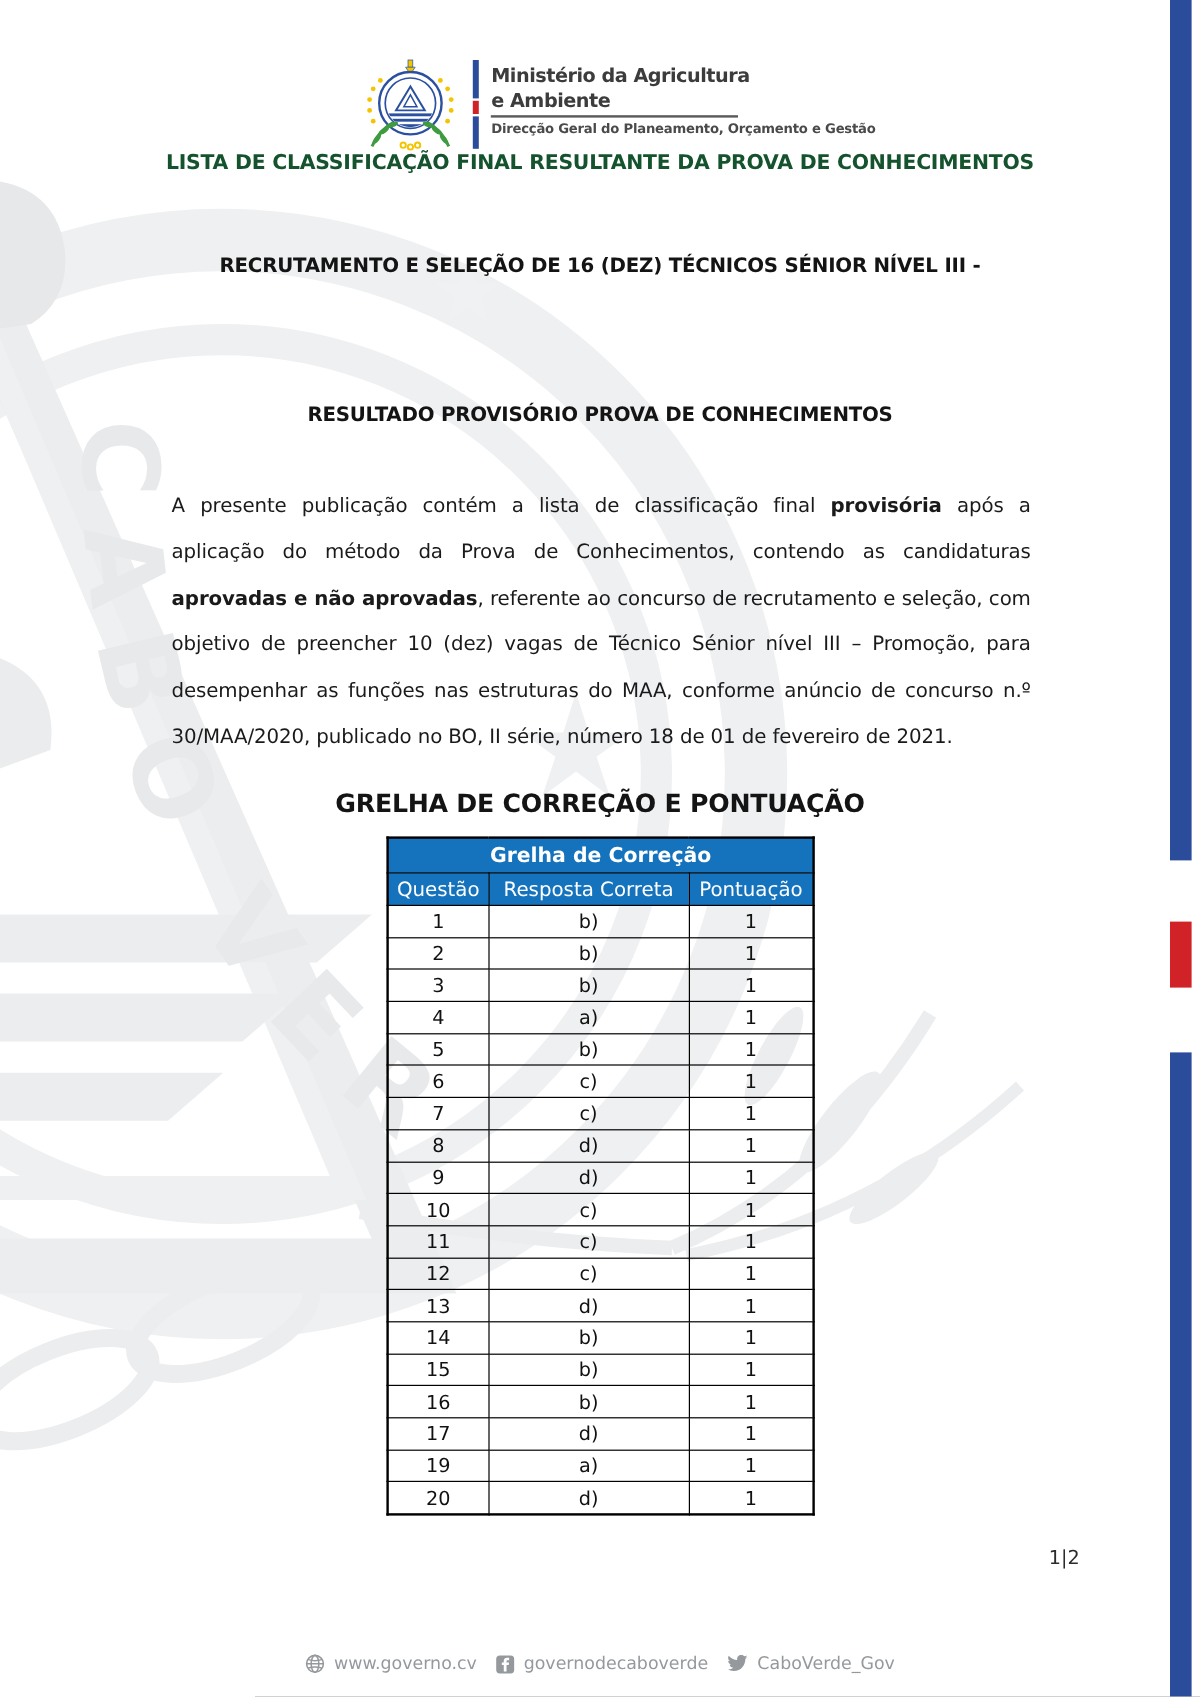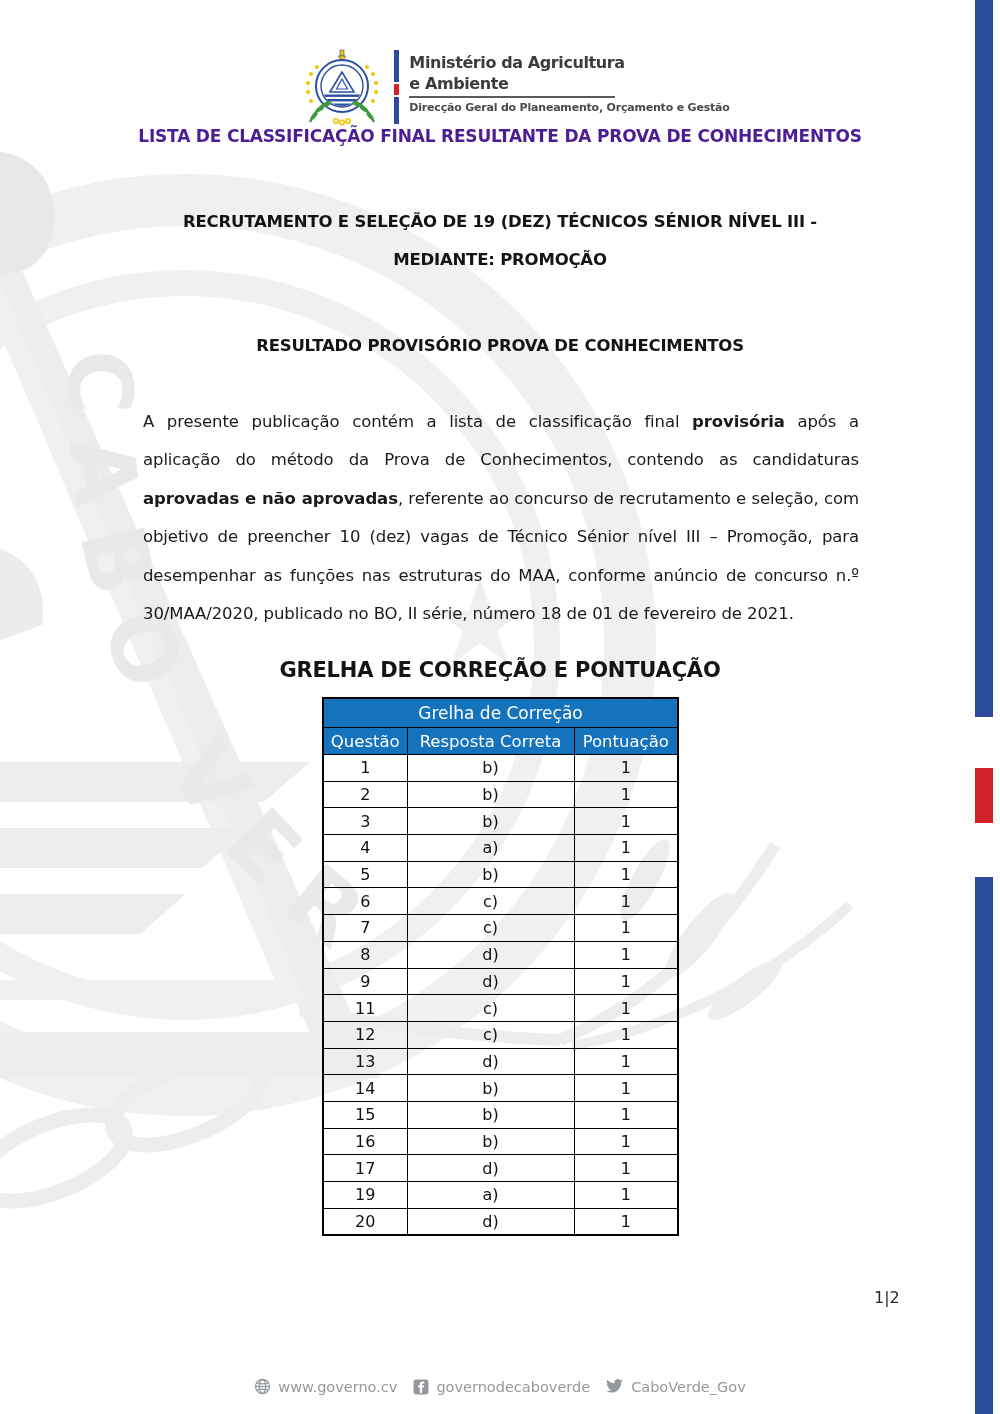--- a/index.html
+++ b/index.html
@@ -33,39 +33,39 @@
   .brand-sep .s-blue1{flex:0 0 32px;background:var(--bar-blue);margin-bottom:2px;}
   .brand-sep .s-red{flex:0 0 11px;background:var(--bar-red);margin-bottom:2px;}
   .brand-sep .s-blue2{flex:1;background:var(--bar-blue);}
   .brand-text{padding-top:6px;}
   .brand-text .min1,.brand-text .min2{
     font-size:16px;font-weight:bold;color:#3c3c3c;letter-spacing:-0.4px;line-height:21px;white-space:nowrap;}
   .brand-text .rule{width:206px;border-bottom:2px solid #5a5a5a;margin:2px 0 3px 0;}
   .brand-text .dept{font-size:11px;font-weight:bold;color:#4a4a4a;letter-spacing:-0.2px;white-space:nowrap;}
 
   .doc-title{position:absolute;top:126px;left:0;width:100%;text-align:center;
-    font-size:17px;font-weight:bold;color:#4c1d95;letter-spacing:-0.2px;}
+    font-size:17px;font-weight:bold;color:#14532d;letter-spacing:-0.2px;}
 
   .subtitles{position:absolute;top:203px;left:0;width:100%;text-align:center;}
   .subtitles .st{font-size:16.5px;font-weight:bold;color:#141414;letter-spacing:-0.2px;line-height:37.5px;}
   .result-title{position:absolute;top:336px;left:0;width:100%;text-align:center;
     font-size:16.5px;font-weight:bold;color:#141414;letter-spacing:-0.2px;}
 
   .body-par{position:absolute;top:386px;left:143px;width:716px;
     font-size:16.5px;line-height:38.5px;text-align:justify;color:#1a1a1a;letter-spacing:-0.1px;}
   .body-par .seg-bold{font-weight:bold;}
 
   .grelha-heading{position:absolute;top:658px;left:0;width:100%;text-align:center;
     font-size:21px;font-weight:bold;color:#141414;letter-spacing:-0.2px;}
 
   .score-table{position:absolute;left:322px;top:697px;border-collapse:collapse;
     border:2px solid #000;table-layout:fixed;}
   .score-table col.c1{width:84px;} .score-table col.c2{width:167px;} .score-table col.c3{width:104px;}
   .score-table th,.score-table td{border:1px solid #000;text-align:center;padding:0;}
-  .score-table .t-title th{background:var(--table-header-blue);color:#fff;font-weight:normal;
+  .score-table .t-title th{background:var(--table-header-blue);color:#fff;font-weight:bold;
     font-size:17px;height:28px;}
   .score-table .t-cols th{background:var(--table-header-blue);color:#fff;font-weight:normal;
     font-size:16.5px;height:26px;}
   .score-table tbody td{font-size:16px;height:25.7px;color:#111;}
 
   .page-number{position:absolute;top:1288px;left:826px;font-size:16px;color:#2b2b2b;margin-left:48px;}
 
   .footer{position:absolute;top:1378px;left:0;width:100%;display:flex;justify-content:center;
     align-items:center;gap:12px;color:var(--footer-gray);font-size:14.5px;
     font-family:"DejaVu Sans","Liberation Sans",sans-serif;}
@@ -195,22 +195,21 @@
           <div class="min2">e Ambiente</div>
           <div class="rule"></div>
           <div class="dept">Direcção Geral do Planeamento, Orçamento e Gestão</div>
         </div>
       </div>
     </div>
 
     <div class="doc-title">LISTA DE CLASSIFICAÇÃO FINAL RESULTANTE DA PROVA DE CONHECIMENTOS</div>
 
     <div class="subtitles">
-      <div class="st">RECRUTAMENTO E SELEÇÃO DE 19 (DEZ) TÉCNICOS SÉNIOR NÍVEL III -</div>
-      <div class="st">MEDIANTE: PROMOÇÃO</div>
+      <div class="st">RECRUTAMENTO E SELEÇÃO DE 16 (DEZ) TÉCNICOS SÉNIOR NÍVEL III -</div>
     </div>
     <div class="result-title">RESULTADO PROVISÓRIO PROVA DE CONHECIMENTOS</div>
 
     <p class="body-par" id="body-par"><span>A presente publicação contém a lista de classificação final </span><span class="seg-bold">provisória</span><span> após a aplicação do método da Prova de Conhecimentos, contendo as candidaturas </span><span class="seg-bold">aprovadas e não aprovadas</span><span>, referente ao concurso de recrutamento e seleção, com objetivo de preencher 10 (dez) vagas de Técnico Sénior nível III – Promoção, para desempenhar as funções nas estruturas do MAA, conforme anúncio de concurso n.º 30/MAA/2020, publicado no BO, II série, número 18 de 01 de fevereiro de 2021.</span></p>
 
     <div class="grelha-heading">GRELHA DE CORREÇÃO E PONTUAÇÃO</div>
 
     <table class="score-table">
       <colgroup>
           <col class="c1">
@@ -267,20 +266,25 @@
             <td>8</td>
             <td>d)</td>
             <td>1</td>
           </tr>
           <tr>
             <td>9</td>
             <td>d)</td>
             <td>1</td>
           </tr>
           <tr>
+            <td>10</td>
+            <td>c)</td>
+            <td>1</td>
+          </tr>
+          <tr>
             <td>11</td>
             <td>c)</td>
             <td>1</td>
           </tr>
           <tr>
             <td>12</td>
             <td>c)</td>
             <td>1</td>
           </tr>
           <tr>

